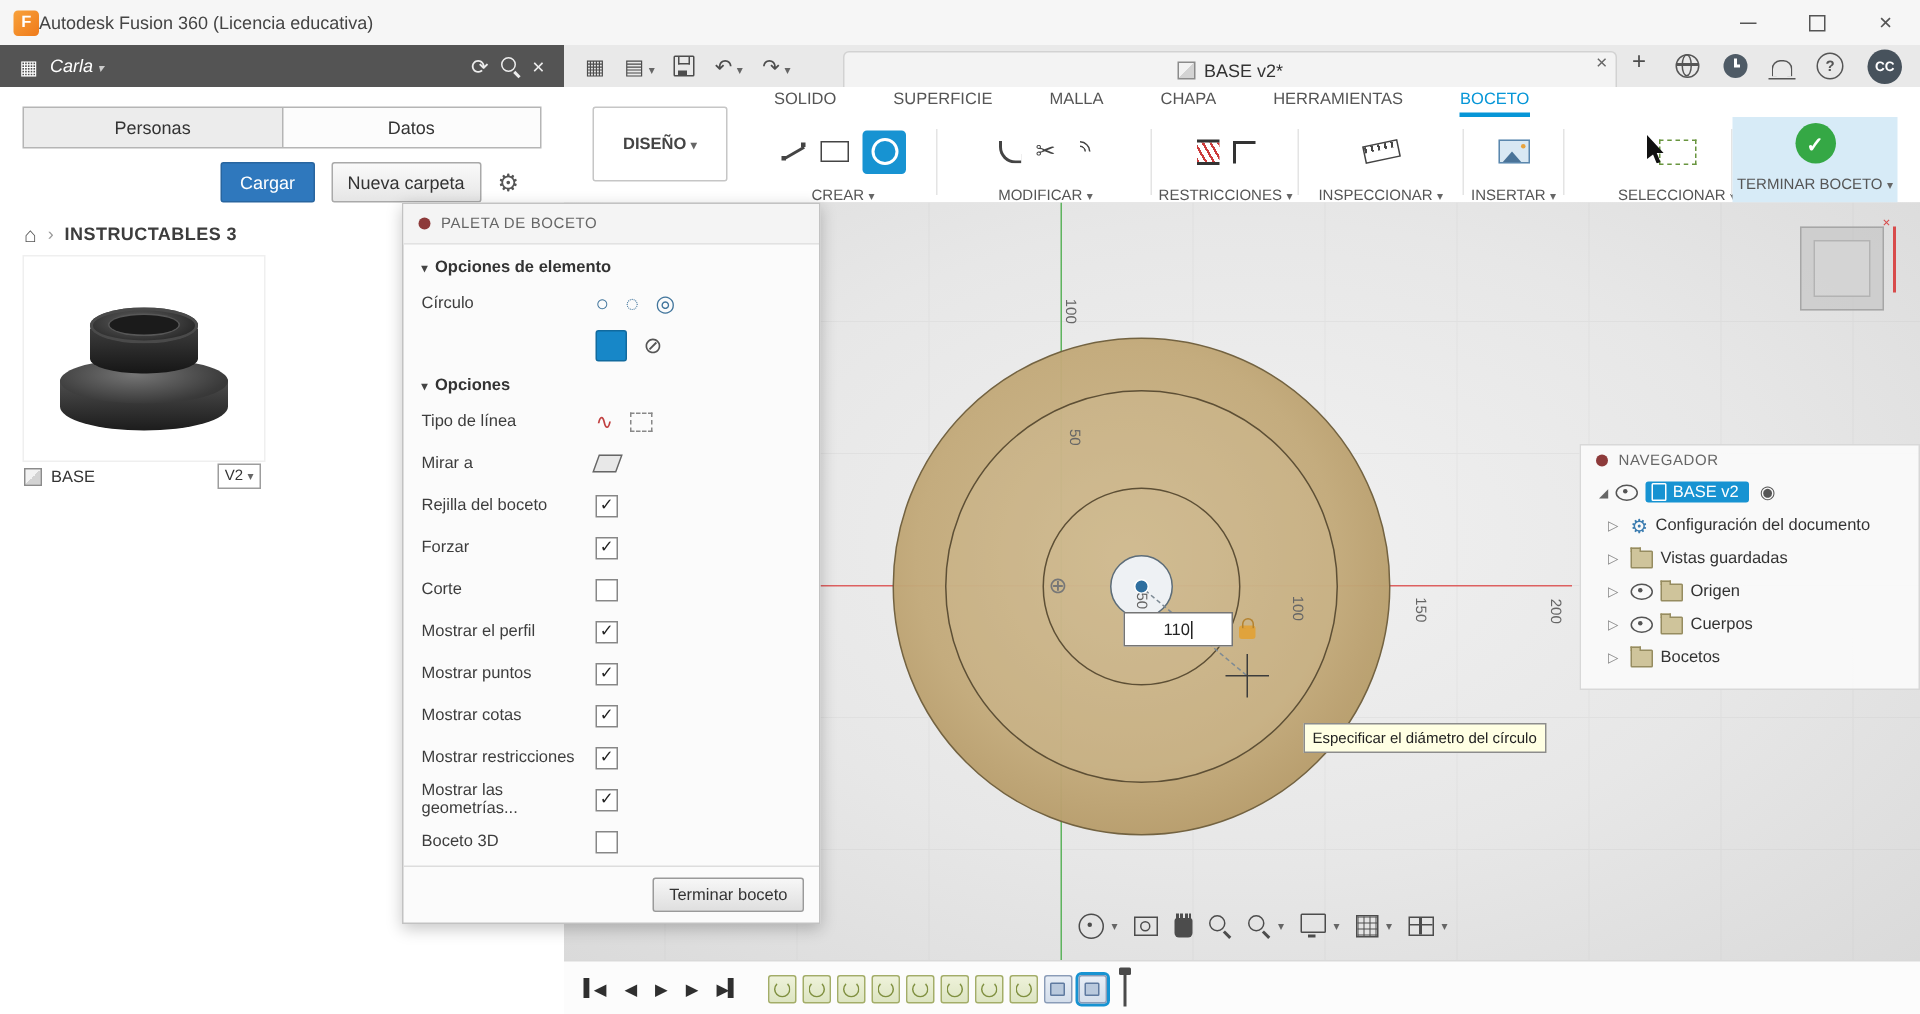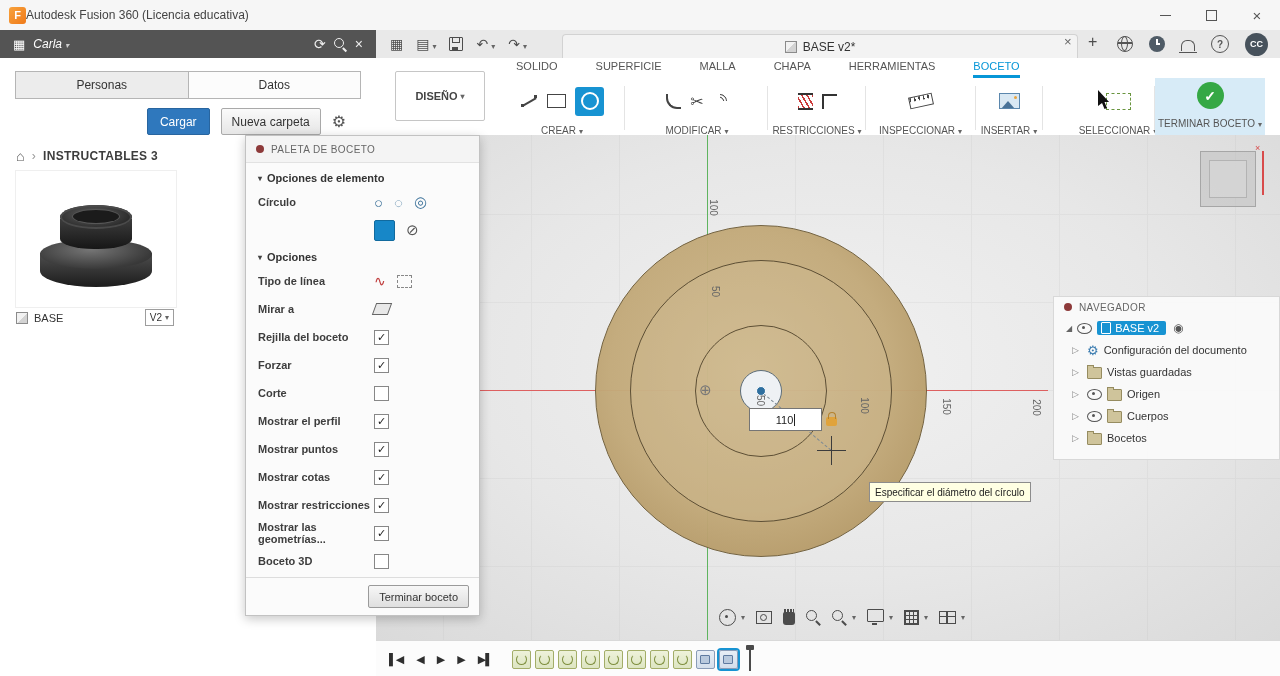--- a/index.html
+++ b/index.html
@@ -161,28 +161,28 @@
   .tl-feats{display:flex;align-items:center;gap:4px;margin-left:20px;}
   .feat{width:17px;height:17px;border-radius:2px;border:1px solid #a3ad68;background:linear-gradient(#eef2da,#dde5c2);position:relative;}
   .feat::after{content:"";position:absolute;left:3px;top:3px;width:9px;height:9px;border:1.5px solid #7f8f3f;border-radius:50%;border-top-color:rgba(0,0,0,0);}
   .feat.f3d{border-color:#8a9cb8;background:linear-gradient(#e8eef6,#d4deeb);}
   .feat.f3d::after{border:1.4px solid #5f7aa0;border-radius:1px;background:#b9c9dd;width:8px;height:7px;left:3px;top:4px;}
   .feat.sel{box-shadow:0 0 0 2px #1793d2;}
   .tl-marker{width:2px;height:24px;background:#4a4a4a;margin-left:7px;position:relative;}
   .tl-marker::before{content:"";position:absolute;top:-2px;left:-3px;width:8px;height:5px;background:#4a4a4a;border-radius:1px;}
 
   
-  #palette{position:absolute;left:245px;top:135px;width:235px;height:481px;background:#fbfbfb;border:1px solid #c2c2c2;box-shadow:0 3px 10px rgba(0,0,0,.22);display:flex;flex-direction:column;z-index:5;box-sizing:border-box;}
+  #palette{position:absolute;left:268px;top:135px;width:279px;height:481px;background:#fbfbfb;border:1px solid #c2c2c2;box-shadow:0 3px 10px rgba(0,0,0,.22);display:flex;flex-direction:column;z-index:5;box-sizing:border-box;}
   .pal-header{height:26px;flex:none;display:flex;align-items:center;gap:7px;padding:0 10px;background:#f4f4f4;border-bottom:1px solid #e2e2e2;font-size:10px;color:#666;letter-spacing:.4px;}
   .grip-dot{width:8px;height:8px;border-radius:50%;background:#8d3a3a;flex:none;}
   .pal-body{flex:1;padding-top:2px;overflow:hidden;}
   .pal-sec{display:flex;align-items:center;gap:5px;padding:7px 12px 4px 12px;font-weight:bold;font-size:11px;color:#333;}
   .tri{font-size:8px;color:#444;}
   .pal-row{display:flex;align-items:center;min-height:28px;padding:0 12px;}
-  .pal-row .lbl{width:116px;font-size:11px;color:#3d3d3d;flex:none;font-weight:bold;}
+  .pal-row .lbl{width:116px;font-size:11px;color:#3d3d3d;flex:none;}
   .pal-ctrl{display:flex;align-items:center;gap:11px;}
   .circle-glyph{font-size:15px;color:#41759c;}
   .blue-sq{width:19px;height:19px;background:#1787c8;border:1px solid #116a9e;border-radius:2px;}
   .ellipse-ic{font-size:15px;color:#555;}
   .ico-sine{color:#c14040;font-size:14px;}
   .dash-box{width:13px;height:11px;border:1px dashed #888;}
   .plane-ic{width:14px;height:10px;border:1px solid #666;transform:skewX(-20deg);background:#e8e8e8;}
   .chk{width:13px;height:13px;border:1px solid #878787;background:#fff;font-size:11px;line-height:12px;text-align:center;color:#222;flex:none;}
   .pal-footer{border-top:1px solid #ddd;padding:7px 10px;display:flex;justify-content:flex-end;}
   .btn-finish{height:21px;padding:0 10px;border:1px solid #9a9a9a;border-radius:2px;background:linear-gradient(#f7f7f7,#dfdfdf);font-size:11px;color:#333;display:flex;align-items:center;}

